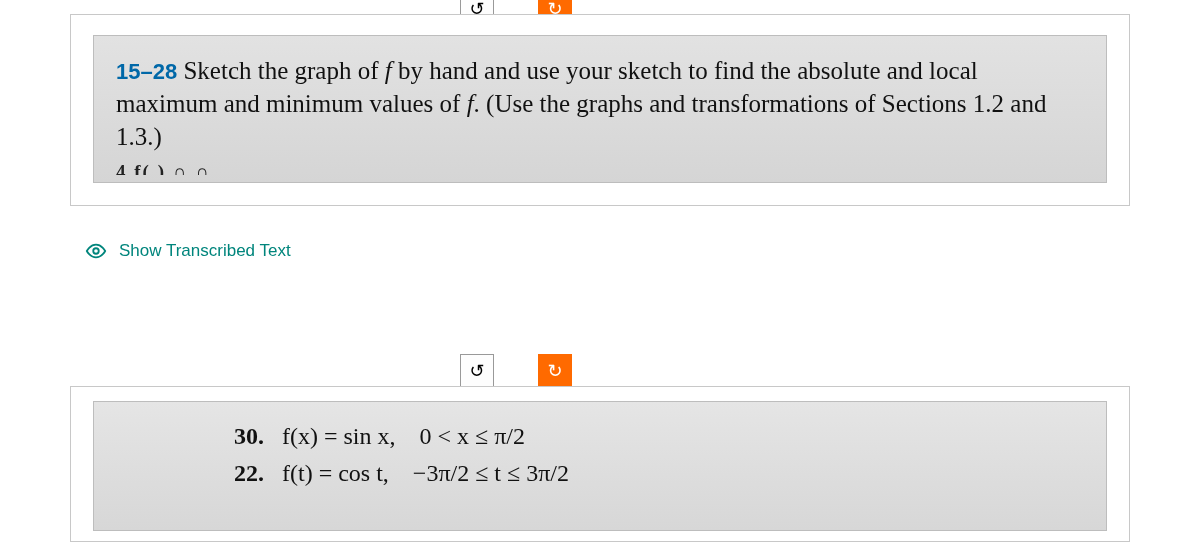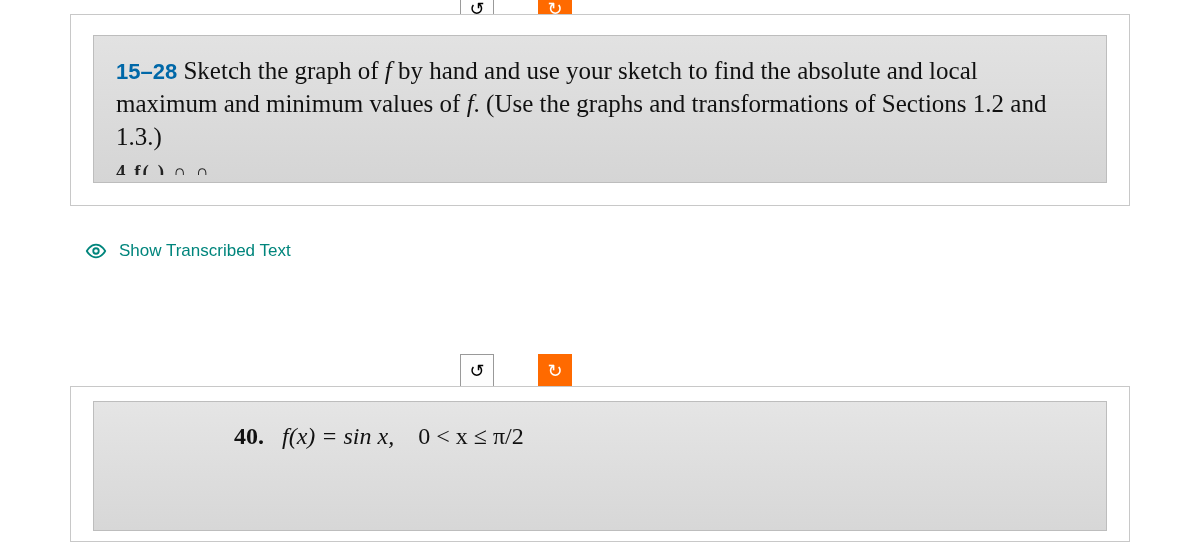--- a/index.html
+++ b/index.html
@@ -127,21 +127,20 @@
       font-family: 'Times New Roman', serif;
       color: #111;
       white-space: nowrap;
     }
     .problem-num {
       font-weight: bold;
       display: inline-block;
       width: 42px;
     }
     .fn {
-      font-style: italic;
       text-align: center;
     }
     .domain-expr {
       display: inline-block;
       margin-left: 18px;
       text-align: center;
     }
   </style>
 </head>
 <body>
@@ -179,18 +178,23 @@
     <span>↺</span>
   </div>
   <div class="tool-btn redo">
     <span>↻</span>
   </div>
 </div>
 
 <div class="card card-2">
   <div class="textbook-block-2">
     <div class="problem-line">
-      <span class="problem-num">40.</span>
+      <span class="problem-num">30.</span>
       <span class="fn">f(x) = sin x,</span>
       <span class="domain-expr">0 &lt; x ≤ π/2</span>
     </div>
+    <div class="problem-line">
+      <span class="problem-num">22.</span>
+      <span class="fn">f(t) = cos t,</span>
+      <span class="domain-expr">−3π/2 ≤ t ≤ 3π/2</span>
+    </div>
   </div>
 </div>
 
 </body></html>

